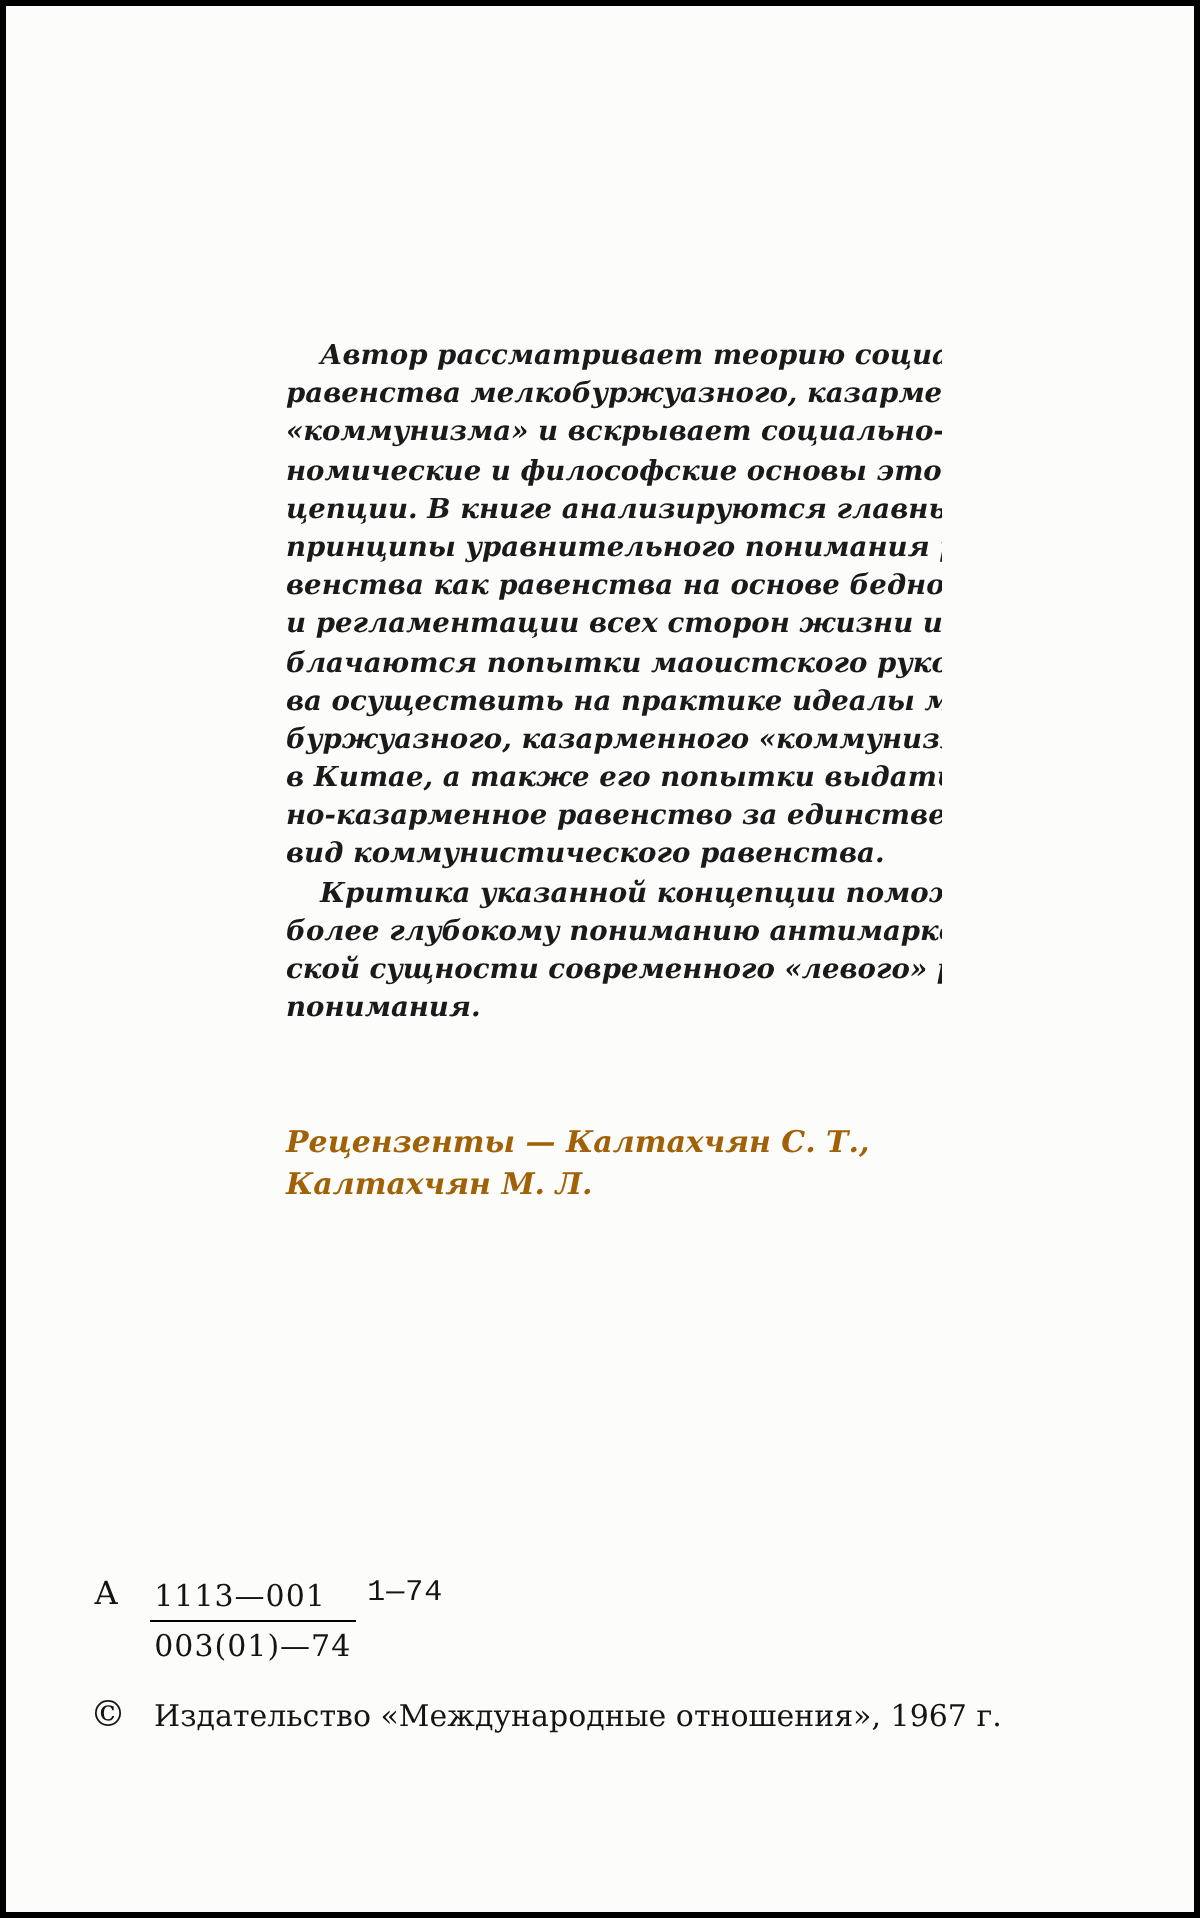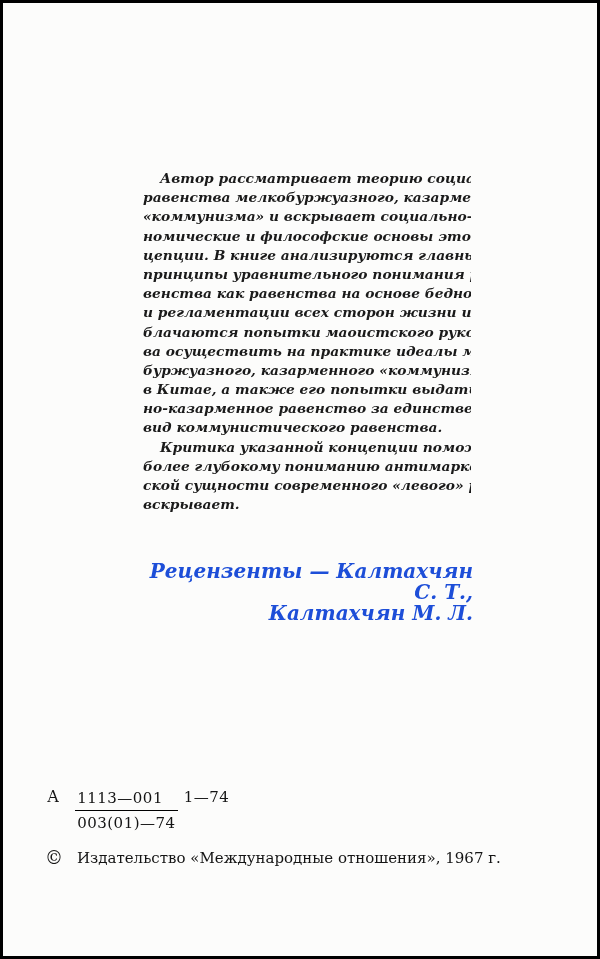--- a/index.html
+++ b/index.html
@@ -38,27 +38,27 @@
     overflow: hidden;
   }
   .para .line:first-child { text-indent: 17px; }
   .para .line:last-child { text-align: left; text-align-last: left; }
   
   .reviewers {
     position: absolute;
     left: 140px;
     top: 558px;
     width: 330px;
-    text-align: right;
+    text-align: left;
     font-family: "DejaVu Serif", serif;
     font-weight: bold;
     font-style: italic;
-    font-size: 20px;
+    font-size: 15px;
     line-height: 21px;
-    color: #1d4ed8;
+    color: #a16207;
   }
   
   .catalog {
     position: absolute;
     left: 44px;
     top: 758px;
     display: flex;
     align-items: center;
     font-family: "DejaVu Serif", serif;
     font-size: 15px;
@@ -81,20 +81,21 @@
   }
   .fraction .den {
     display: block;
     padding: 3px 2px 0 2px;
     letter-spacing: 0.5px;
     text-align: center;
   }
   .cat-suffix {
     margin-left: 6px;
     letter-spacing: 0.5px;
+    font-family: Liberation Mono, monospace;
   }
   
   .copyright {
     position: absolute;
     left: 42px;
     top: 846px;
     display: flex;
     align-items: center;
     font-family: "DejaVu Serif", serif;
     font-size: 15px;
@@ -125,21 +126,21 @@
         <div class="line">ва осуществить на практике идеалы мелко-</div>
         <div class="line">буржуазного, казарменного «коммунизма»</div>
         <div class="line">в Китае, а также его попытки выдать воен-</div>
         <div class="line">но-казарменное равенство за единственный</div>
         <div class="line">вид коммунистического равенства.</div>
       </div>
     <div class="para">
         <div class="line">Критика указанной концепции поможет</div>
         <div class="line">более глубокому пониманию антимарксист-</div>
         <div class="line">ской сущности современного «левого» ре-</div>
-        <div class="line">вскрывает.</div>
+        <div class="line">понимания.</div>
       </div>
   </div>
 
   <div class="reviewers">
     <div>Рецензенты — Калтахчян С. Т.,</div>
     <div>Калтахчян М. Л.</div>
   </div>
 
   <div class="catalog">
     <span class="cat-letter">А</span>

